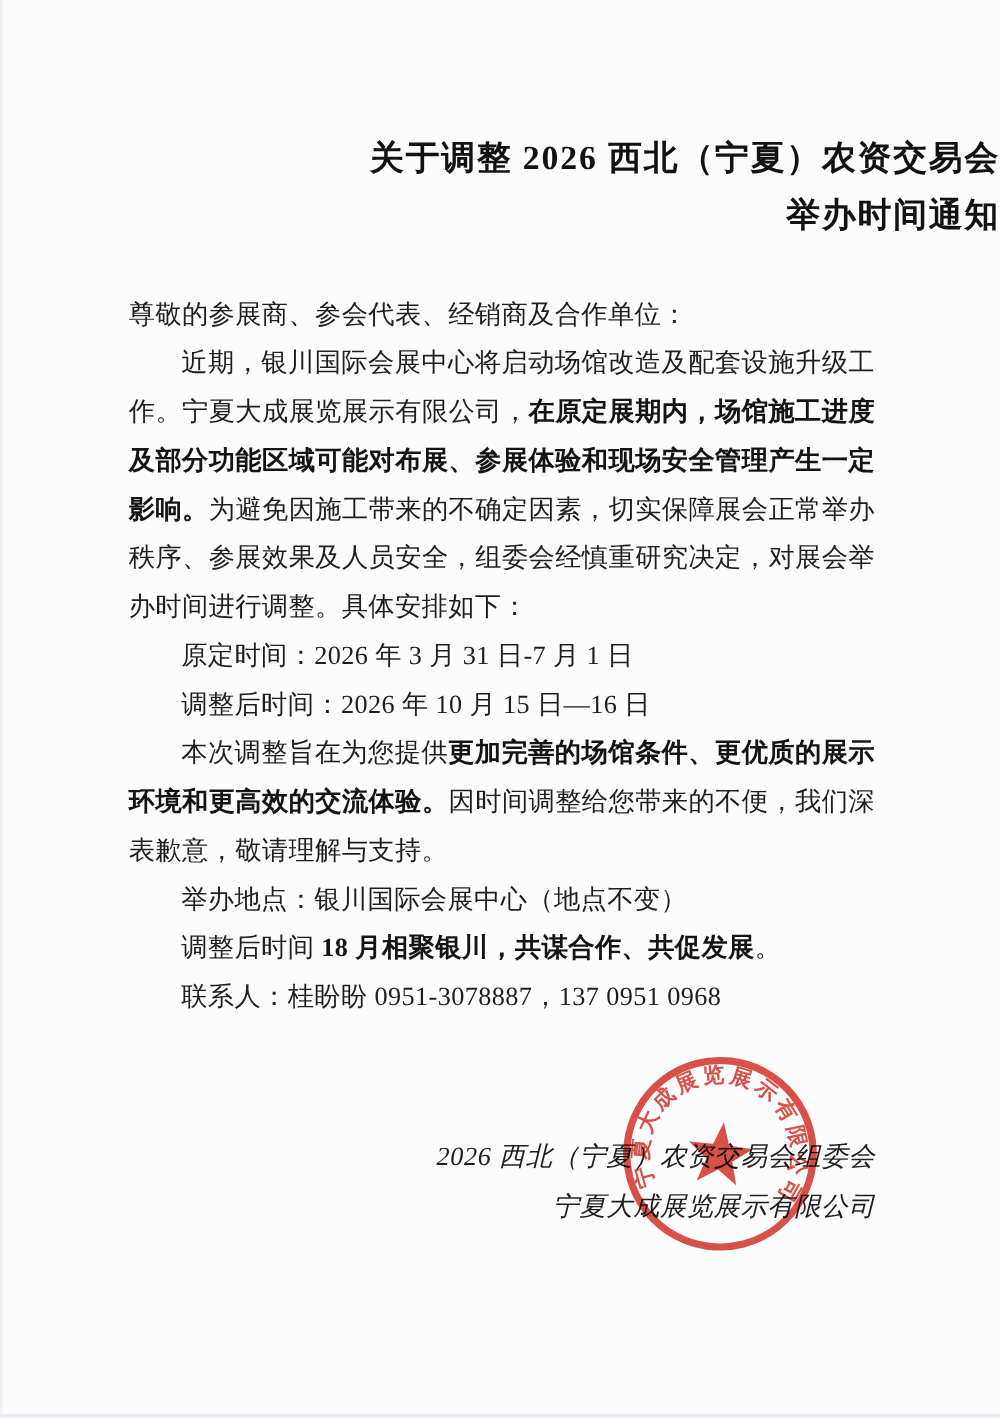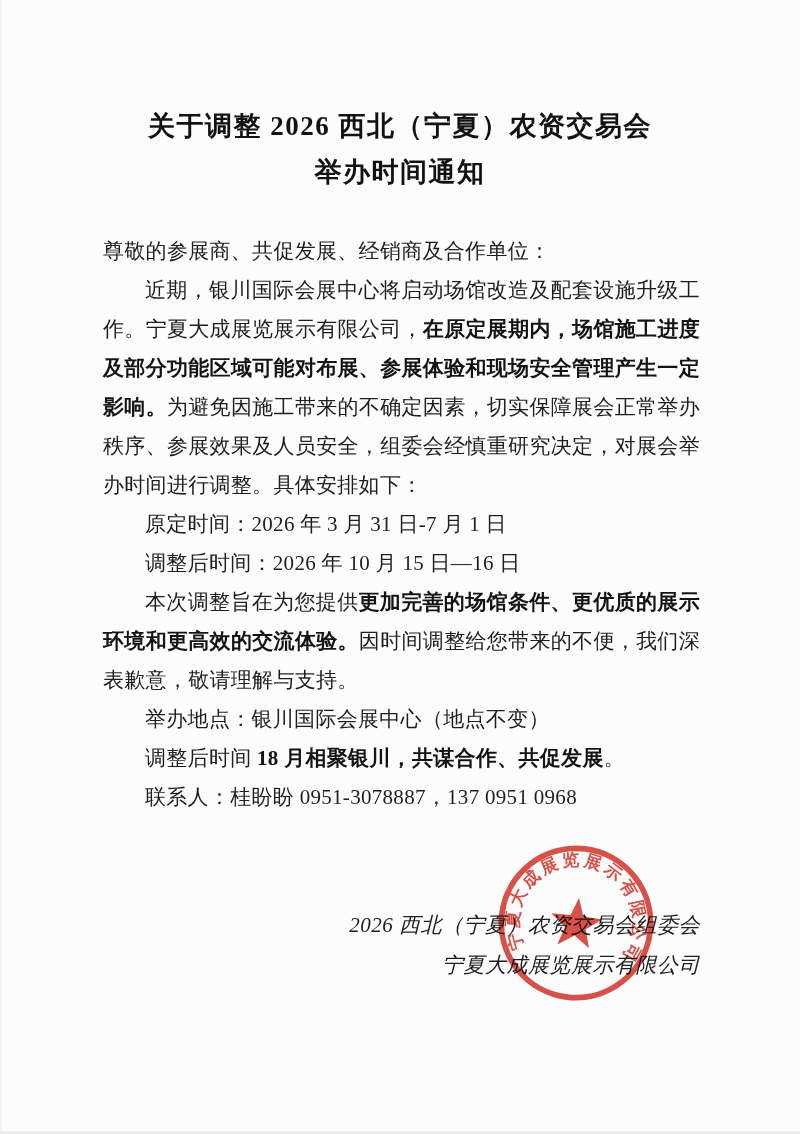--- a/index.html
+++ b/index.html
@@ -7,21 +7,21 @@
     position:relative;
     width:800px;height:1134px;
     background:#fcfcfd;
     overflow:hidden;
     font-family:"Liberation Serif","DejaVu Serif",serif;
     color:#1e1e20;
     box-shadow:inset 0 -3px 0 #e9ecf2, inset 2px 0 0 #f2f3f7;
   }
   .title{
     position:absolute;top:103px;left:0;width:100%;
-    text-align:center;
+    text-align:right;
     font-weight:bold;
     font-size:27px;line-height:46px;
     letter-spacing:1.5px;
     color:#121214;
   }
   .doc-body{
     position:absolute;top:232px;left:103px;width:597px;
     font-size:21px;line-height:39px;
     text-align:justify;
     letter-spacing:0.3px;
@@ -55,21 +55,21 @@
 <body>
 
 <div class="page">
 
   <header class="title">
     <div>关于调整 2026 西北（宁夏）农资交易会</div>
     <div>举办时间通知</div>
   </header>
 
   <main class="doc-body">
-      <p class="para"><span>尊敬的参展商、共促发展、经销商及合作单位：</span></p>
+      <p class="para"><span>尊敬的参展商、参会代表、经销商及合作单位：</span></p>
       <p class="para indent"><span>近期，银川国际会展中心将启动场馆改造及配套设施升级工作。宁夏大成展览展示有限公司，</span><span class="b">在原定展期内，场馆施工进度及部分功能区域可能对布展、参展体验和现场安全管理产生一定影响。</span><span>为避免因施工带来的不确定因素，切实保障展会正常举办秩序、参展效果及人员安全，组委会经慎重研究决定，对展会举办时间进行调整。具体安排如下：</span></p>
       <p class="para indent"><span>原定时间：2026 年 3 月 31 日-7 月 1 日</span></p>
       <p class="para indent"><span>调整后时间：2026 年 10 月 15 日—16 日</span></p>
       <p class="para indent"><span>本次调整旨在为您提供</span><span class="b">更加完善的场馆条件、更优质的展示环境和更高效的交流体验。</span><span>因时间调整给您带来的不便，我们深表歉意，敬请理解与支持。</span></p>
       <p class="para indent"><span>举办地点：银川国际会展中心（地点不变）</span></p>
       <p class="para indent"><span>调整后时间 </span><span class="b">18 月相聚银川，共谋合作、共促发展</span><span>。</span></p>
       <p class="para indent"><span>联系人：桂盼盼 0951-3078887，137 0951 0968</span></p>
     </main>
 
   <div class="signature">

